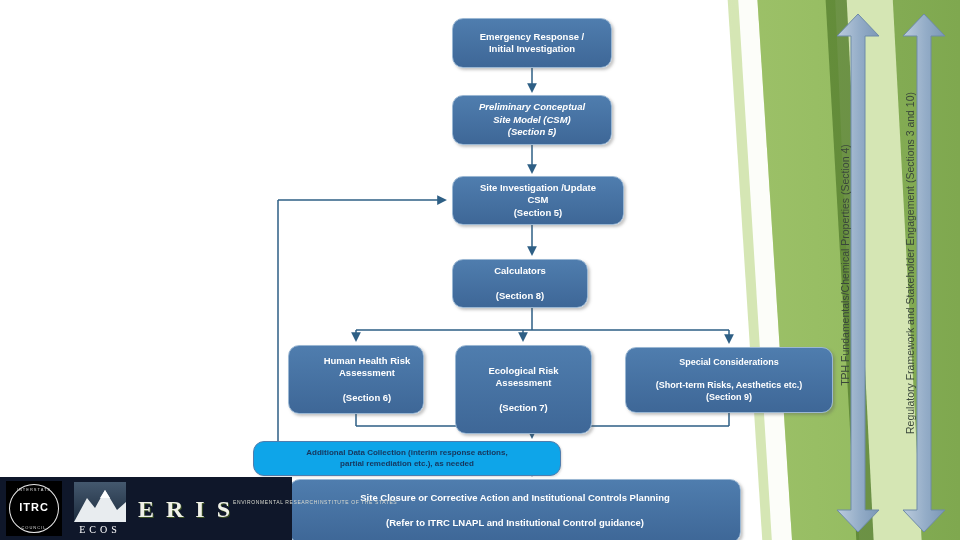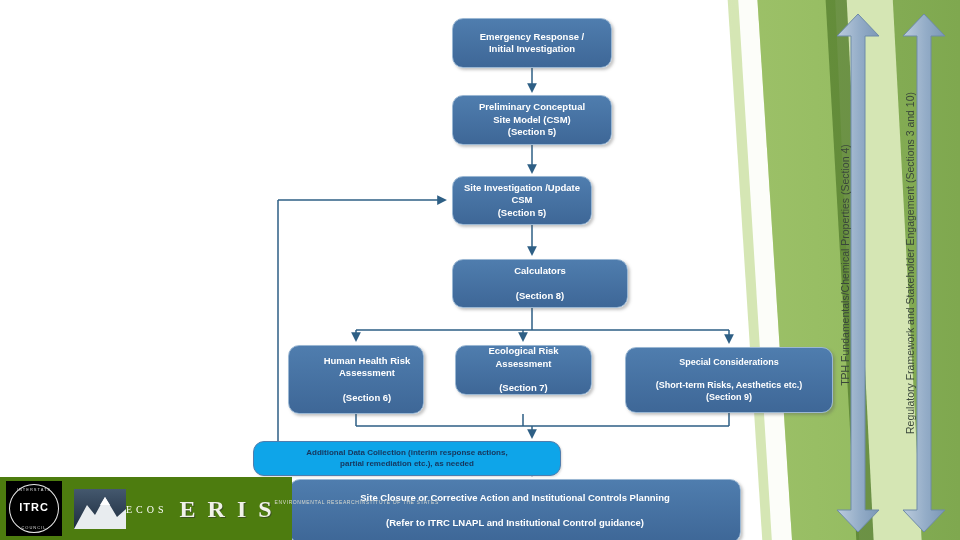--- a/index.html
+++ b/index.html
@@ -28,51 +28,51 @@
   .connectors{position:absolute;left:0;top:0;z-index:2;}
 
   
   .fbox{position:absolute;z-index:3;
     background:linear-gradient(180deg,#4f7dae,#3e6797);
     border:1px solid #9ab7d3;border-radius:11px;
     color:#fff;font-weight:bold;font-size:9.5px;line-height:1.3;
     display:flex;align-items:center;justify-content:center;text-align:center;
     white-space:pre-line;box-shadow:2px 2px 3px rgba(90,90,90,.35);padding:2px;box-sizing:border-box;}
   #b-emergency{left:452px;top:18px;width:160px;height:50px;}
-  #b-csm{left:452px;top:95px;width:160px;height:50px;}
-  #b-site{left:452px;top:176px;width:140px;height:49px;}
-  #b-calc{left:452px;top:259px;width:176px;height:49px;}
+  #b-csm{left:452px;top:95px;width:160px;height:50px;font-style:italic;}
+  #b-site{left:452px;top:176px;width:172px;height:49px;}
+  #b-calc{left:452px;top:259px;width:136px;height:49px;}
   #b-hh{left:288px;top:345px;width:136px;height:69px;padding-left:24px;}
-  #b-eco{left:455px;top:345px;width:137px;height:50px;}
+  #b-eco{left:455px;top:345px;width:137px;height:89px;}
   #b-special{left:625px;top:347px;width:208px;height:66px;font-size:9px;}
   #b-additional{left:253px;top:441px;width:308px;height:35px;
     background:#0ea5e9;color:#17365d;border:1px solid #4f7dae;font-size:8px;
     box-shadow:1px 1px 2px rgba(120,120,120,.25);}
   #b-closure{left:289px;top:479px;width:452px;height:64px;}
 
   
   .big-arrow{position:absolute;z-index:2;}
   #arrow1{left:835px;top:12px;}
   #arrow2{left:901px;top:12px;}
   .vlabel{position:absolute;z-index:3;height:14px;
     transform:rotate(-90deg);font-size:10.5px;color:#3a473b;
     white-space:nowrap;text-align:center;}
   #vlabel1{left:636px;top:258px;width:420px;}
   #vlabel2{left:676px;top:256px;width:470px;}
 
   
-  .footer{position:absolute;left:0;top:477px;width:292px;height:63px;background:#4d7c0f;
+  .footer{position:absolute;left:0;top:477px;width:292px;height:63px;background:#0f172a;
     display:flex;align-items:center;gap:12px;padding:0 6px;box-sizing:border-box;z-index:5;}
   .itrc{position:relative;width:56px;height:55px;background:#000;flex:0 0 auto;}
   .itrc .ring{position:absolute;inset:3px;border:1px solid #e8e8e8;border-radius:50%;}
   .itrc .center{position:absolute;left:0;right:0;top:20px;text-align:center;
     color:#fff;font-weight:bold;font-size:11px;letter-spacing:1px;}
   .itrc .arc{position:absolute;left:0;right:0;text-align:center;color:#ddd;font-size:4px;letter-spacing:1px;}
   .itrc .arc.top{top:6px;} .itrc .arc.bottom{bottom:6px;}
-  .ecos{display:flex;flex-direction:row;align-items:center;flex:0 0 auto;}
+  .ecos{display:flex;flex-direction:column;align-items:center;flex:0 0 auto;}
   .ecos-img{width:52px;height:40px;background:linear-gradient(180deg,#44586e,#1d2c3e);overflow:hidden;}
   .ecos-label{font-family:"Liberation Serif",serif;color:#fff;font-size:10px;letter-spacing:4px;margin-top:2px;}
   .eris{display:flex;flex-direction:row;align-items:flex-start;flex:0 0 auto;}
   .eris-name{font-family:"Liberation Serif",serif;font-size:24px;font-weight:bold;
     color:#f0f1e8;letter-spacing:3px;line-height:1;text-shadow:1px 1px 0 #3c5222;}
   .eris-sub{color:#d9dad0;font-size:5px;letter-spacing:.6px;line-height:1.5;margin-top:2px;}
   .page-number{position:absolute;left:932px;top:538px;z-index:6;font-size:13px;color:#dbe0d1;}
 </style>
 </head>
 <body>

